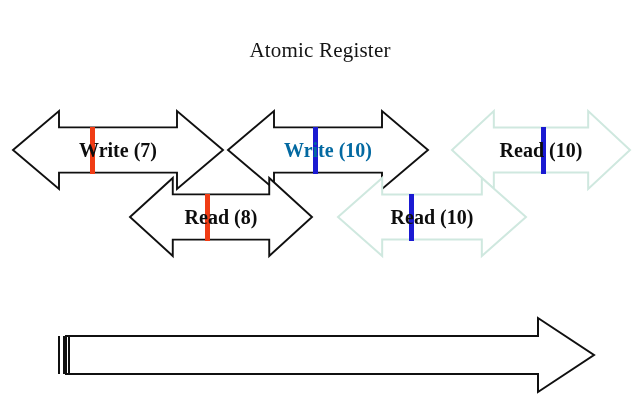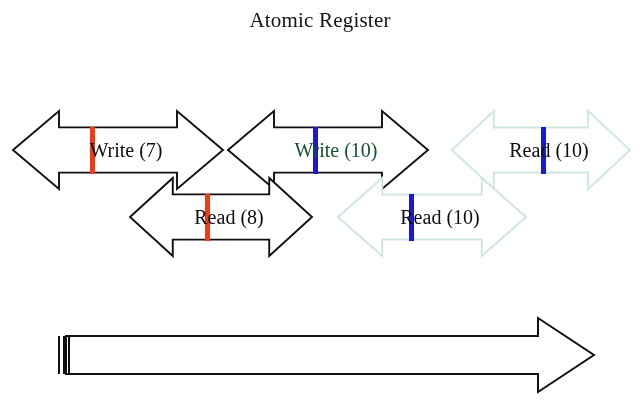--- a/index.html
+++ b/index.html
@@ -7,38 +7,38 @@
     width:640px;height:401px;
     background:#ffffff;
     font-family:"Liberation Serif", serif;
     overflow:hidden;
     position:relative;
   }
   #stage{position:absolute;left:0;top:0;width:640px;height:401px;}
 
   .title{
     position:absolute;
-    left:0; top:8px; width:640px;
+    left:0; top:38px; width:640px;
     text-align:center;
     font-family:"Liberation Serif", serif;
     font-size:21px;
     color:#141414;
     letter-spacing:.2px;
     white-space:nowrap;
   }
 
   
   .op{position:absolute;}
   .op svg{display:block;overflow:visible;}
   .op .op-label{
     position:absolute;
-    left:8px; top:0; width:100%; height:100%;
+    left:0; top:0; width:100%; height:100%;
     display:flex; align-items:center; justify-content:center;
     font-family:"Liberation Serif", serif;
-    font-weight:normal;
+    font-weight:bold;
     font-size:20px;
     color:#0d0d0d;
     white-space:nowrap;
     pointer-events:none;
   }
   .lin-point{
     position:absolute;
     width:5px;
     border-radius:0;
   }
@@ -60,21 +60,21 @@
           <path d="M 0 39 L 46 0 L 46 16.380000000000003 L 164 16.380000000000003 L 164 0 L 210 39 L 164 78 L 164 61.62 L 46 61.62 L 46 78 Z" fill="#ffffff" stroke="#101010" stroke-width="1.9" stroke-linejoin="miter"></path>
         </svg>
         <div class="lin-point" style="background: rgb(240, 60, 20); left: 77px; top: 16px; height: 47px;"></div>
         <div class="op-label" style="color: rgb(13, 13, 13);">Write (7)</div>
       </div>
       <div class="op" style="left: 228px; top: 111px; width: 200px; height: 78px;">
         <svg width="200" height="78" viewBox="0 0 200 78">
           <path d="M 0 39 L 46 0 L 46 16.380000000000003 L 154 16.380000000000003 L 154 0 L 200 39 L 154 78 L 154 61.62 L 46 61.62 L 46 78 Z" fill="#ffffff" stroke="#101010" stroke-width="1.9" stroke-linejoin="miter"></path>
         </svg>
         <div class="lin-point" style="background: rgb(26, 26, 210); left: 85px; top: 16px; height: 47px;"></div>
-        <div class="op-label" style="color: #14532d;">Write (10)</div>
+        <div class="op-label" style="color: #0369a1;">Write (10)</div>
       </div>
       <div class="op" style="left: 452px; top: 111px; width: 178px; height: 78px;">
         <svg width="178" height="78" viewBox="0 0 178 78">
           <path d="M 0 39 L 41.83 0 L 41.83 16.380000000000003 L 136.17000000000002 16.380000000000003 L 136.17000000000002 0 L 178 39 L 136.17000000000002 78 L 136.17000000000002 61.62 L 41.83 61.62 L 41.83 78 Z" fill="#ffffff" stroke="#cfe8df" stroke-width="2" stroke-linejoin="miter"></path>
         </svg>
         <div class="lin-point" style="background: rgb(26, 26, 210); left: 89px; top: 16px; height: 47px;"></div>
         <div class="op-label" style="color: rgb(13, 13, 13);">Read (10)</div>
       </div>
       <div class="op" style="left: 130px; top: 178px; width: 182px; height: 78px;">
         <svg width="182" height="78" viewBox="0 0 182 78">

